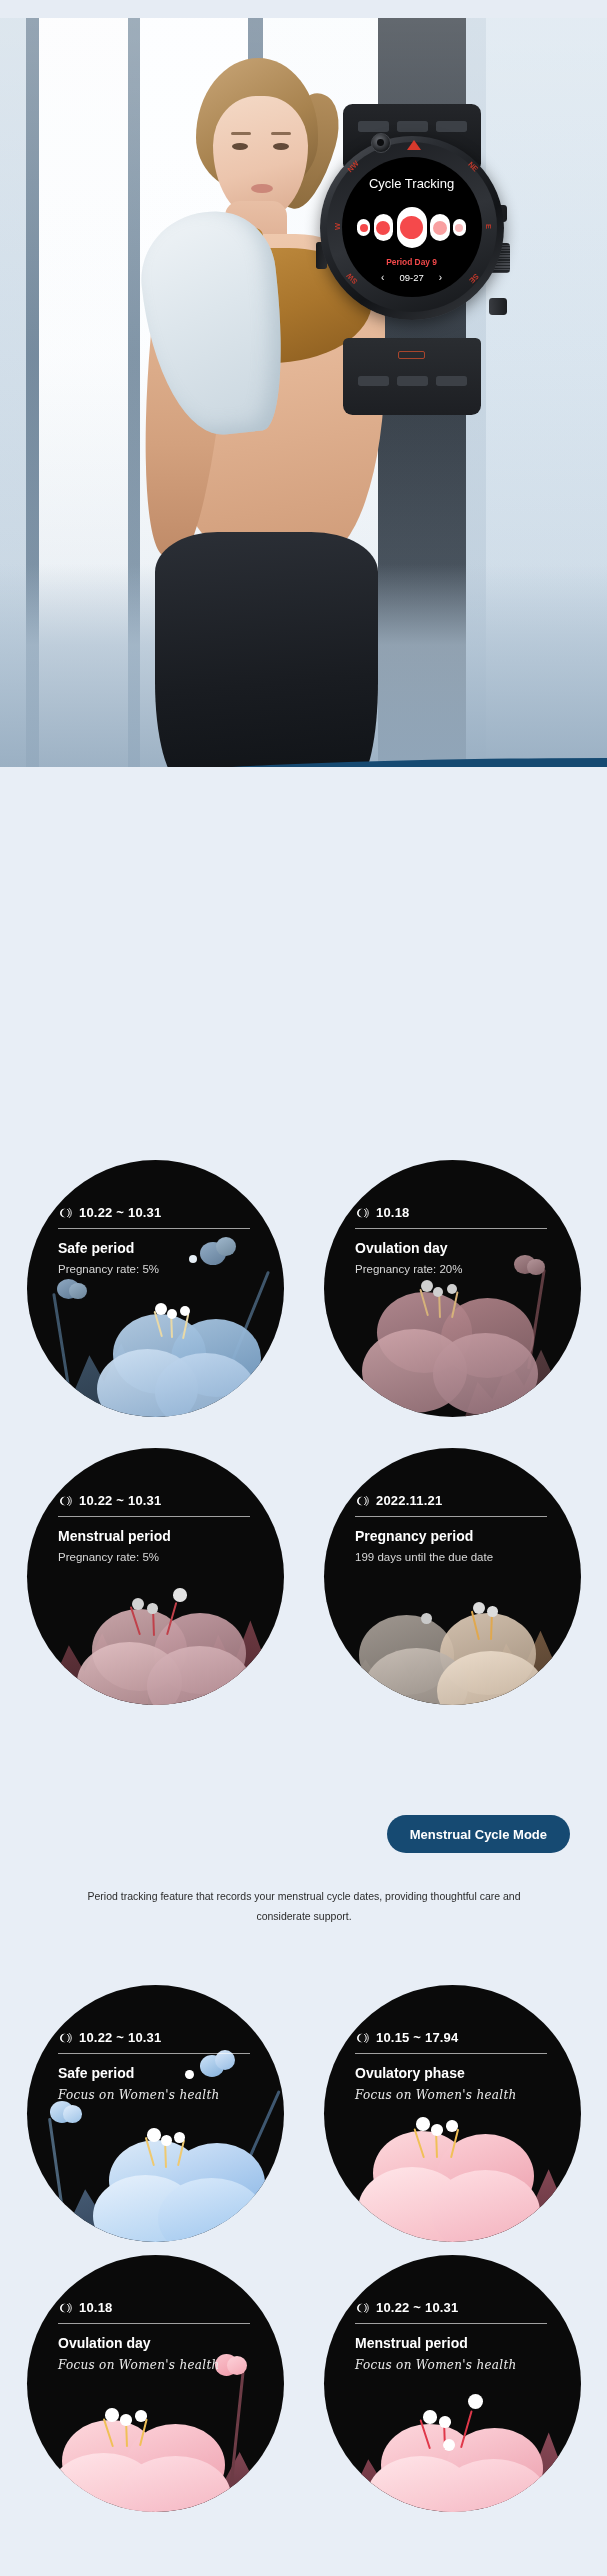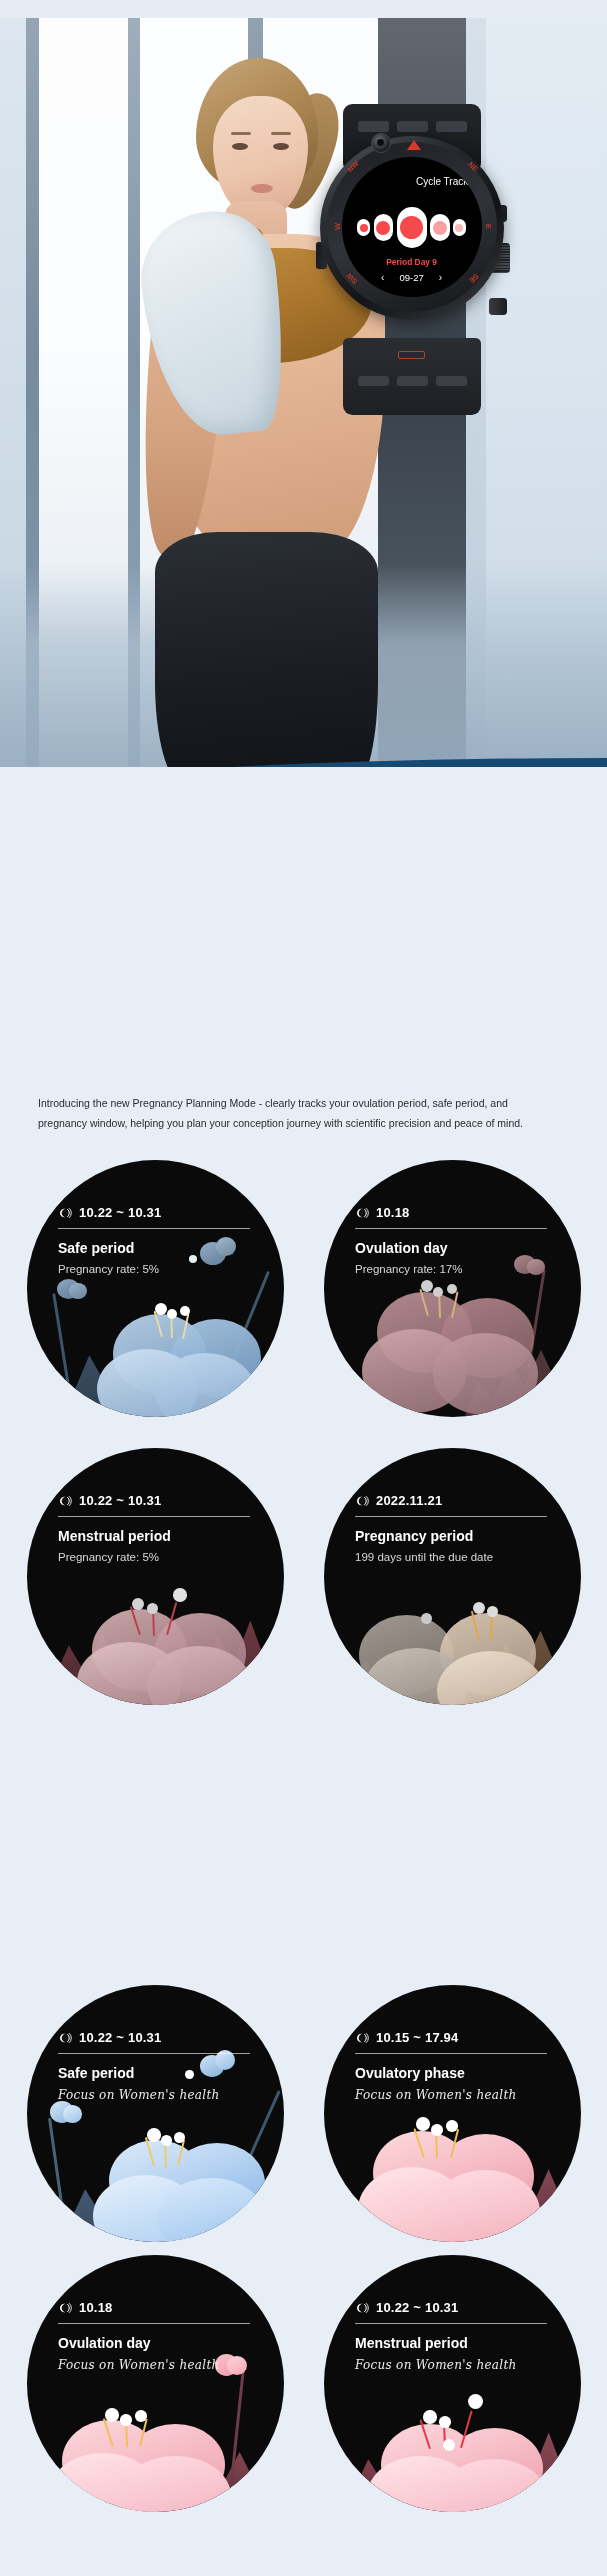--- a/index.html
+++ b/index.html
@@ -291,21 +291,21 @@
         </div>
 
         <div style="position:absolute;left:51px;top:-2.7px;width:20px;height:20px;border-radius:50%;
                     background:radial-gradient(circle at 40% 35%,#6a6d73,#1a1c1f 70%);border:1.4px solid #44474c;">
           <div style="position:absolute;left:5.4px;top:5.4px;width:6.8px;height:6.8px;border-radius:50%;background:#0c0d0f;"></div>
         </div>
 
         <div style="position:absolute;left:21.6px;top:21.6px;width:140px;height:140px;border-radius:50%;
                     background:#000;overflow:hidden;">
 
-          <div style="position:absolute;left:0;right:0;top:19px;text-align:right;color:#ffffff;font-size:10px;">Cycle Tracking</div>
+          <div style="position:absolute;left:0;right:0;top:19px;text-align:center;color:#ffffff;font-size:13px;">Cycle Tracking</div>
 
           <div style="position:absolute;left:0;right:0;top:49px;height:43px;display:flex;align-items:center;justify-content:center;gap:3.4px;">
             <div style="width:13px;height:17.6px;border-radius:8px;background:#fff;display:flex;align-items:center;justify-content:center;">
               <div style="width:8px;height:8px;border-radius:50%;background:#f5494b;"></div>
             </div>
             <div style="width:19.6px;height:27px;border-radius:10.8px;background:#fff;display:flex;align-items:center;justify-content:center;">
               <div style="width:14px;height:14px;border-radius:50%;background:#f5494b;"></div>
             </div>
             <div style="width:30px;height:41px;border-radius:16px;background:#fff;display:flex;align-items:center;justify-content:center;">
               <div style="width:23px;height:23px;border-radius:50%;background:#f5494b;"></div>
@@ -334,21 +334,20 @@
       <div class="banner-inner">
         
         
       </div>
     </div>
   </div>
 
   <div class="sec-preg">
 
 
-    <div class="para para-left">Introducing the new Pregnancy Planning Mode - clearly tracks your ovulation period, safe period, and pregnancy window, helping you plan your conception journey with scientific precision and peace of mind.</div>
 
     <div class="cards" style="top:224px;">
       <div class="cards-row">
 
         <div class="card left">
           <div class="flower">
             <div class="leaf" style="left:16px;top:159px;width:122px;height:101px;background:linear-gradient(160deg,#4e6880,#2d3f52);opacity:.85;"></div>
             <div class="stem" style="left:41px;top:132px;width:3.4px;height:101px;background:#3d5468;transform:rotate(-9deg);"></div>
             <div class="bud" style="left:30px;top:119px;width:23px;height:20px;background:linear-gradient(150deg,#8fa9c2,#5e7994);"></div>
             <div class="bud" style="left:42px;top:123px;width:17.6px;height:16px;background:linear-gradient(150deg,#9ab3c9,#6b8499);"></div>
@@ -409,21 +408,21 @@
                     <circle cx="8" cy="10.5" r="6.5" fill="#fff"></circle>
                     <circle cx="10.5" cy="10.5" r="6.5" fill="#111"></circle>
                     <path d="M12.5 4.6 A7.5 7.5 0 0 1 12.5 16.4" stroke="#fff" stroke-width="1.5" fill="none"></path>
                     <path d="M15 3.2 A9.4 9.4 0 0 1 15 17.8" stroke="#fff" stroke-width="1.3" fill="none"></path>
                   </svg>
               </span>
               <span class="card-date">10.18</span>
             </div>
             <div class="card-rule"></div>
             <div class="card-title">Ovulation day</div>
-            <div class="card-sub">Pregnancy rate: 17%</div>
+            <div class="card-sub">Pregnancy rate: 20%</div>
           </div>
         </div>
 
       </div>
     </div>
 
     <div class="cards" style="top:512px;">
       <div class="cards-row">
 
         <div class="card left">
@@ -490,21 +489,23 @@
             <div class="card-sub">199 days until the due date</div>
           </div>
         </div>
 
       </div>
     </div>
   </div>
 
   <div class="sec-cycle">
 
-
+    <div class="pill pill-right">Menstrual Cycle Mode</div>
+
+    <div class="para para-center">Period tracking feature that records your menstrual cycle dates, providing thoughtful care and considerate support.</div>
 
     <div class="cards" style="top:270px;">
       <div class="cards-row">
 
         <div class="card left">
           <div class="flower">
             <div class="leaf" style="left:9.5px;top:170px;width:128px;height:95px;background:linear-gradient(160deg,#5b7592,#2f425a);opacity:.9;"></div>
             <div class="stem" style="left:36px;top:132px;width:3.4px;height:108px;background:#4a6277;transform:rotate(-8deg);"></div>
             <div class="bud" style="left:23px;top:116px;width:24px;height:21.6px;background:linear-gradient(150deg,#d6e7f9,#8cb6de);"></div>
             <div class="bud" style="left:36px;top:120px;width:19px;height:17.6px;background:linear-gradient(150deg,#e2eefc,#9cc2e6);"></div>

